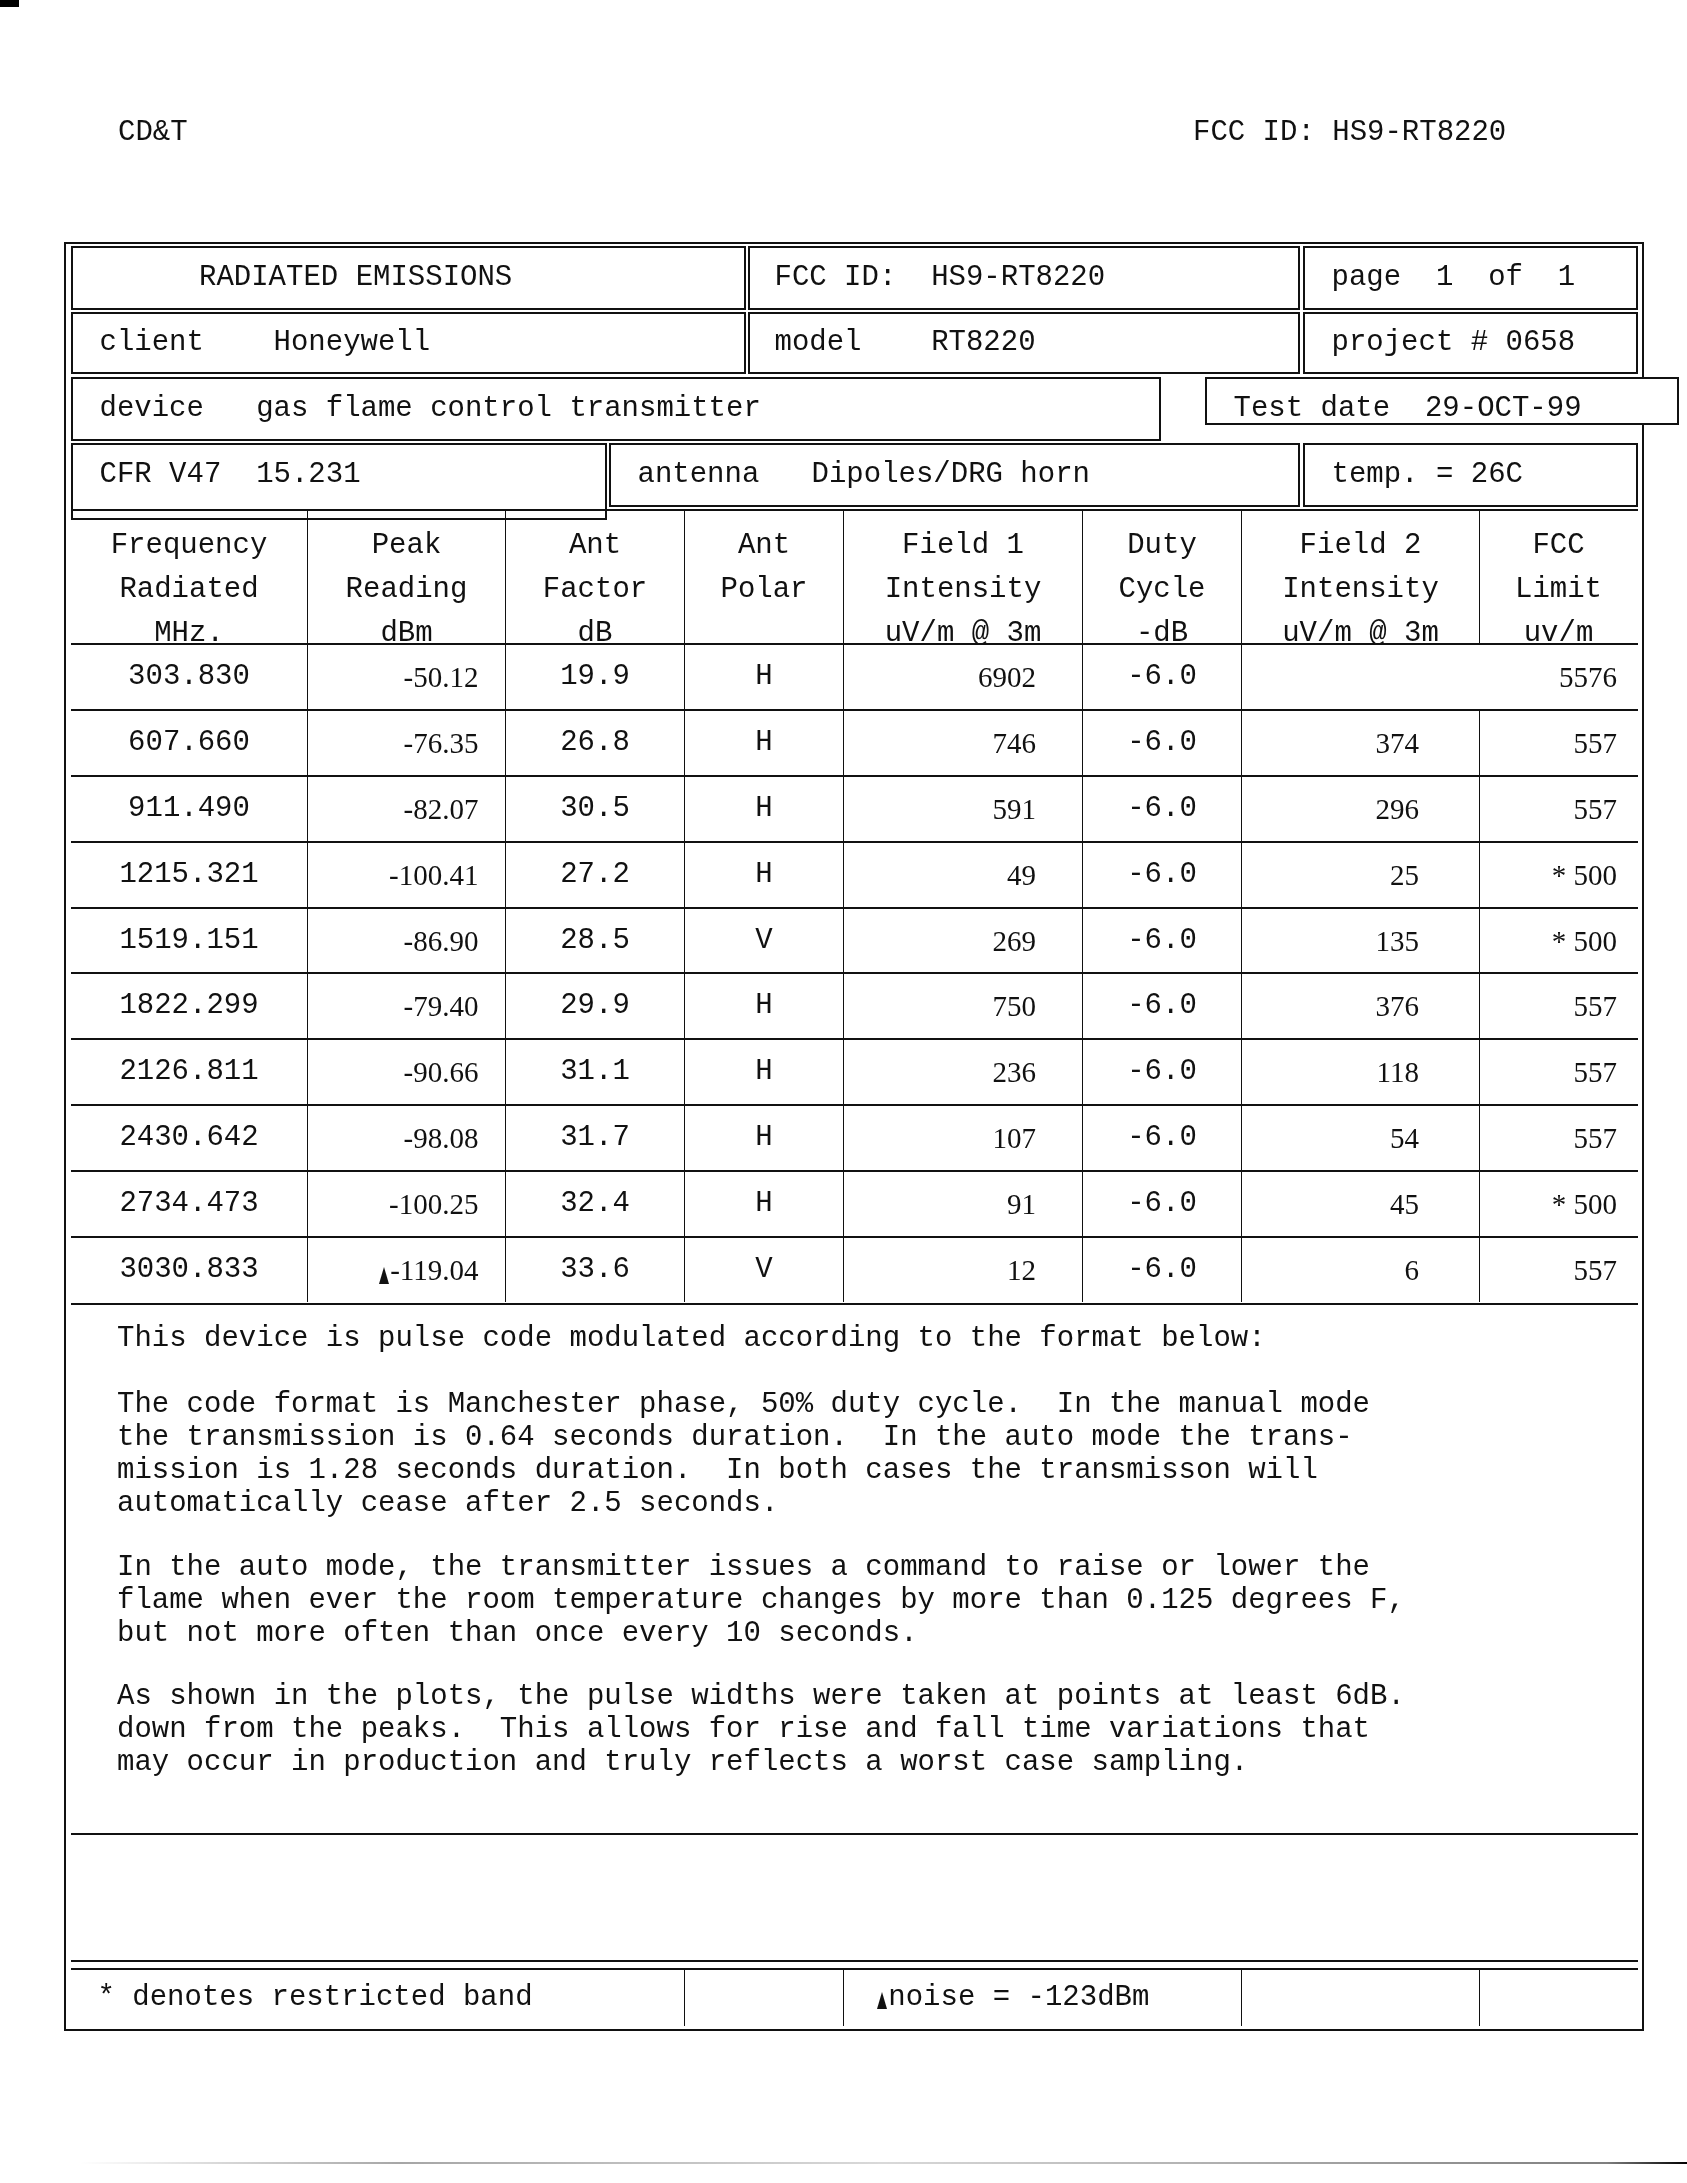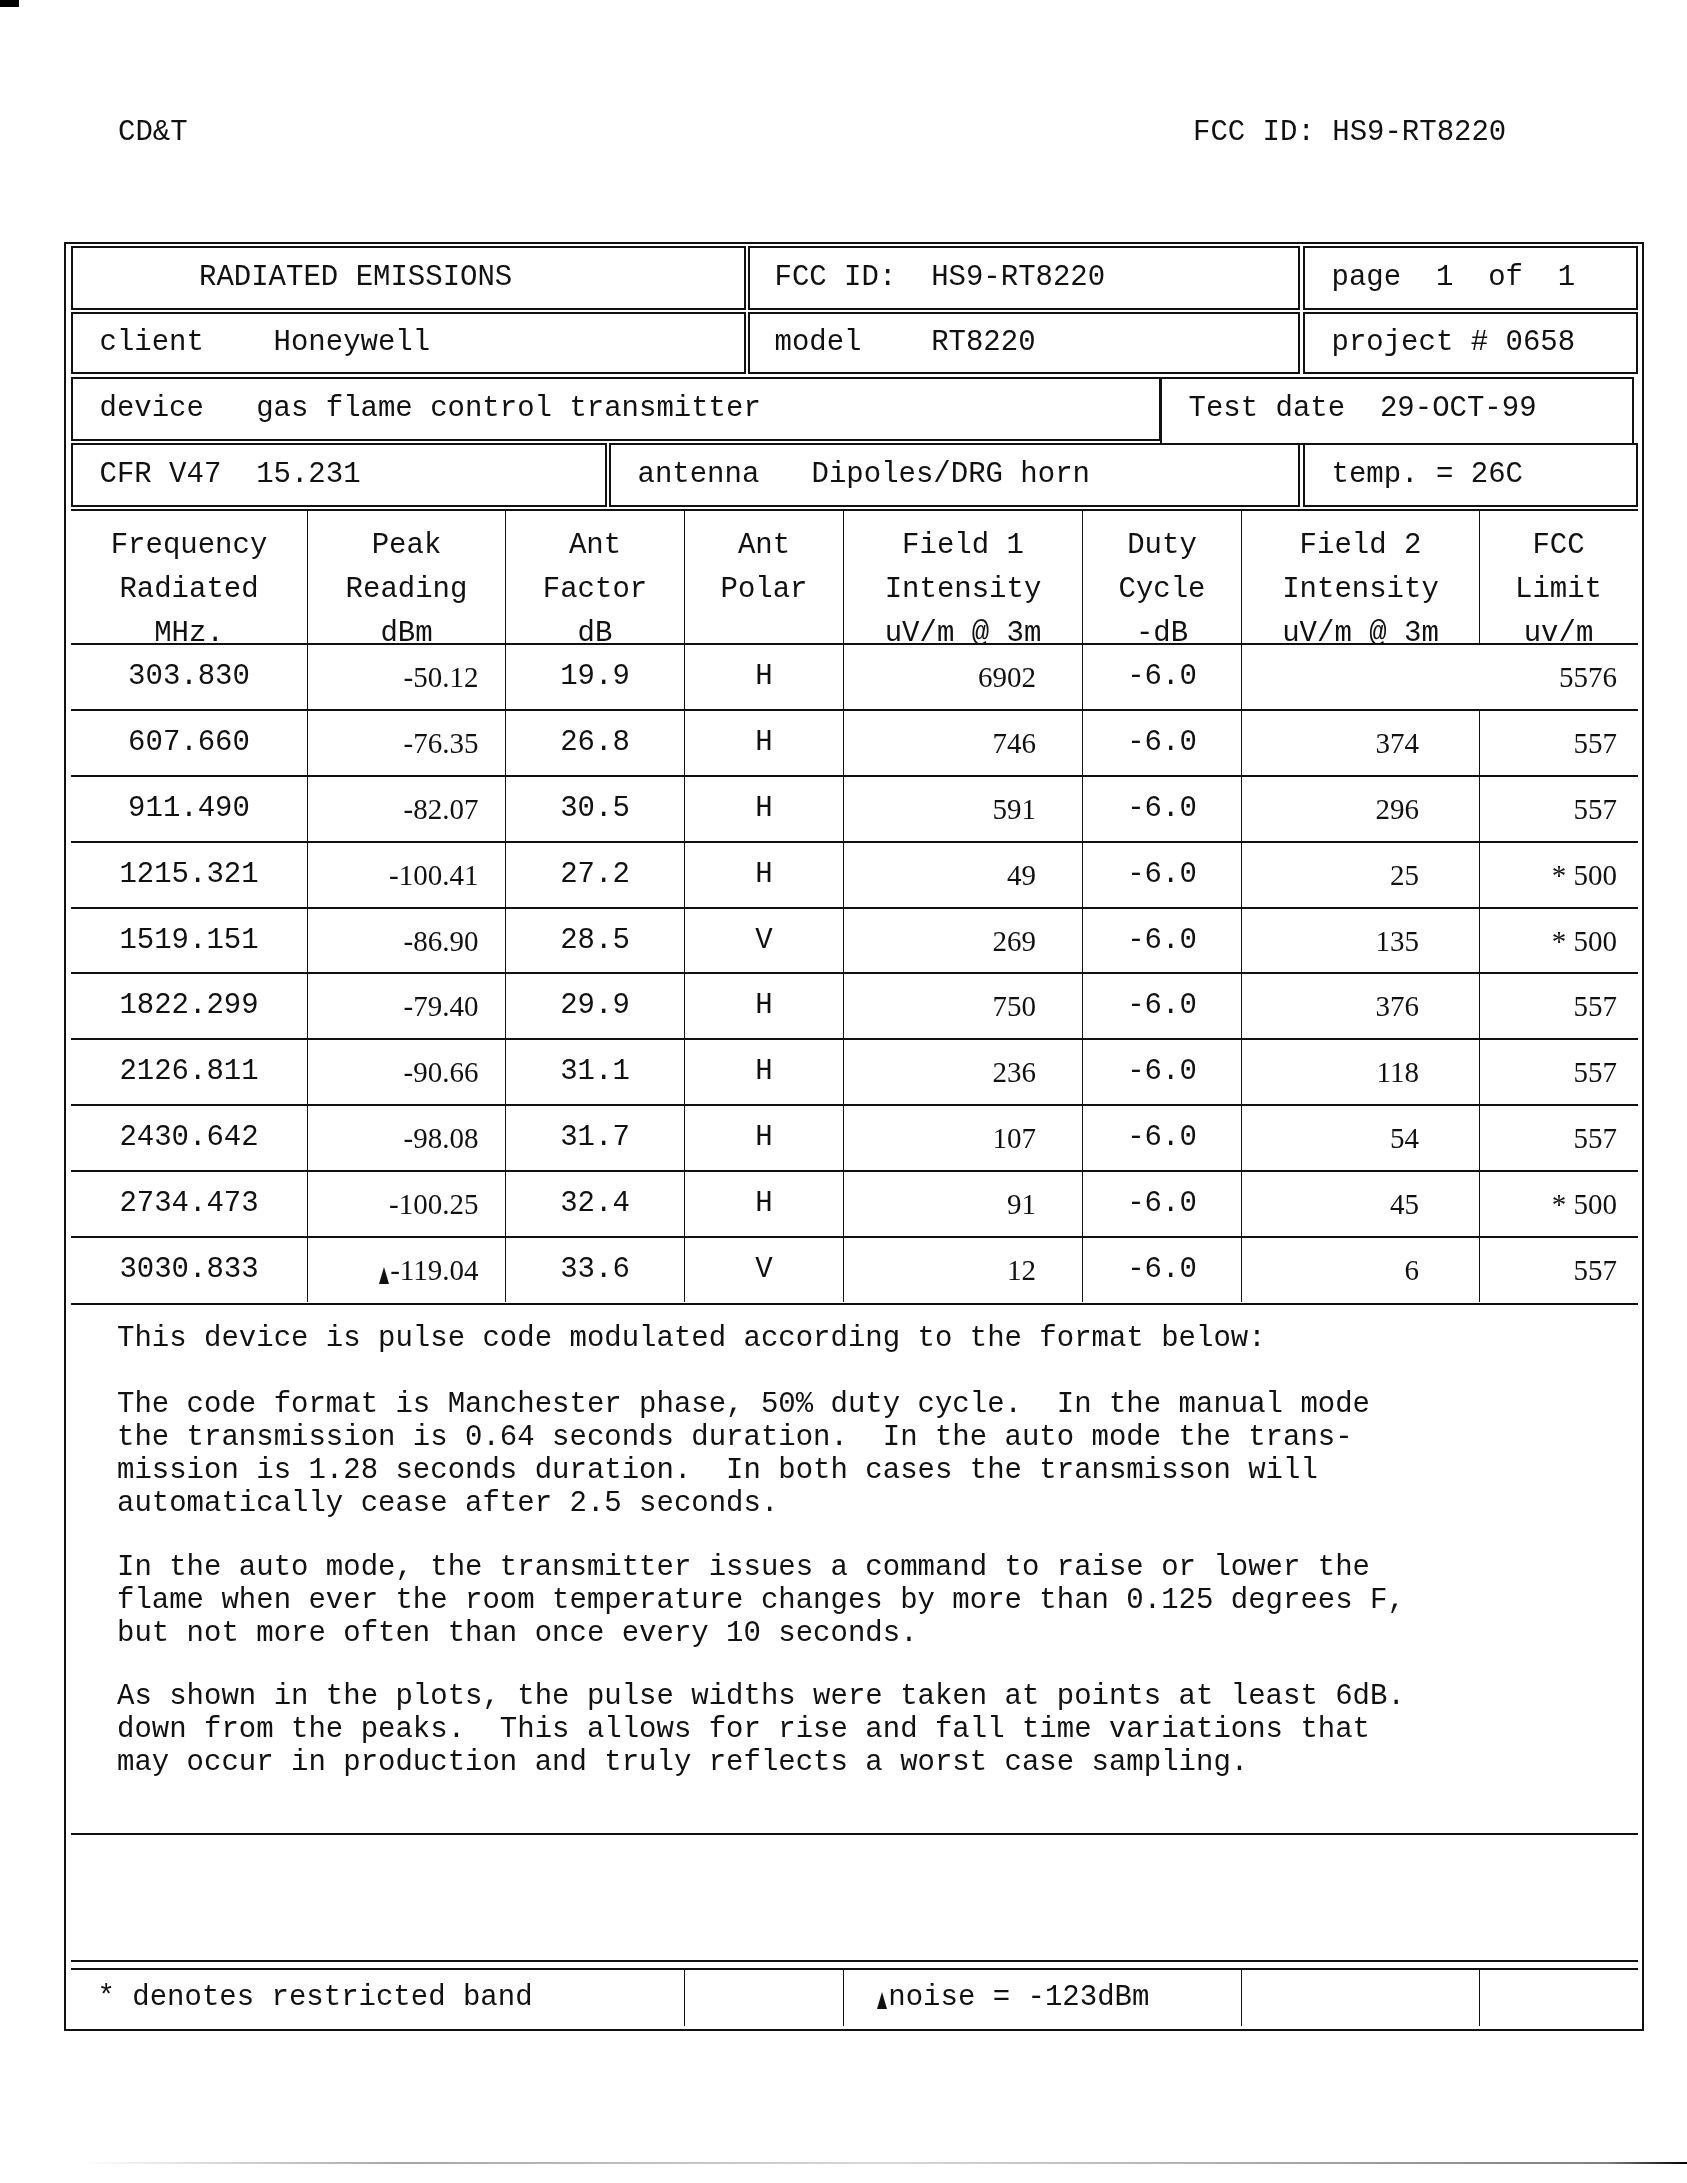--- a/index.html
+++ b/index.html
@@ -60,25 +60,25 @@
 <div class="cell" style="left:748px;top:312px;width:552px;height:62px;">
   <span class="txt" style="left:24.5px;top:12px;">model    RT8220</span>
 </div>
 <div class="cell" style="left:1303px;top:312px;width:335px;height:62px;">
   <span class="txt" style="left:26.5px;top:12px;">project # 0658</span>
 </div>
 
 <div class="cell" style="left:71px;top:377px;width:1090px;height:64px;">
   <span class="txt" style="left:26.5px;top:13.2px;">device   gas flame control transmitter</span>
 </div>
-<div class="cell" style="left:1160px;top:377px;width:474px;height:68px;">
+<div class="cell" style="left:1205px;top:377px;width:474px;height:48px;">
   <span class="txt" style="left:26.5px;top:13.2px;">Test date  29-OCT-99</span>
 </div>
 
-<div class="cell" style="left:71px;top:443px;width:536px;height:64px;">
+<div class="cell" style="left:71px;top:443px;width:536px;height:77px;">
   <span class="txt" style="left:26.5px;top:13.2px;">CFR V47  15.231</span>
 </div>
 <div class="cell" style="left:609px;top:443px;width:691px;height:64px;">
   <span class="txt" style="left:26.5px;top:13.2px;">antenna   Dipoles/DRG horn</span>
 </div>
 <div class="cell" style="left:1303px;top:443px;width:335px;height:64px;">
   <span class="txt" style="left:26.5px;top:13.2px;">temp. = 26C</span>
 </div>
 
 <div class="data-grid" style="height:794px;border-top:2.6px solid #111;box-sizing:border-box;">

